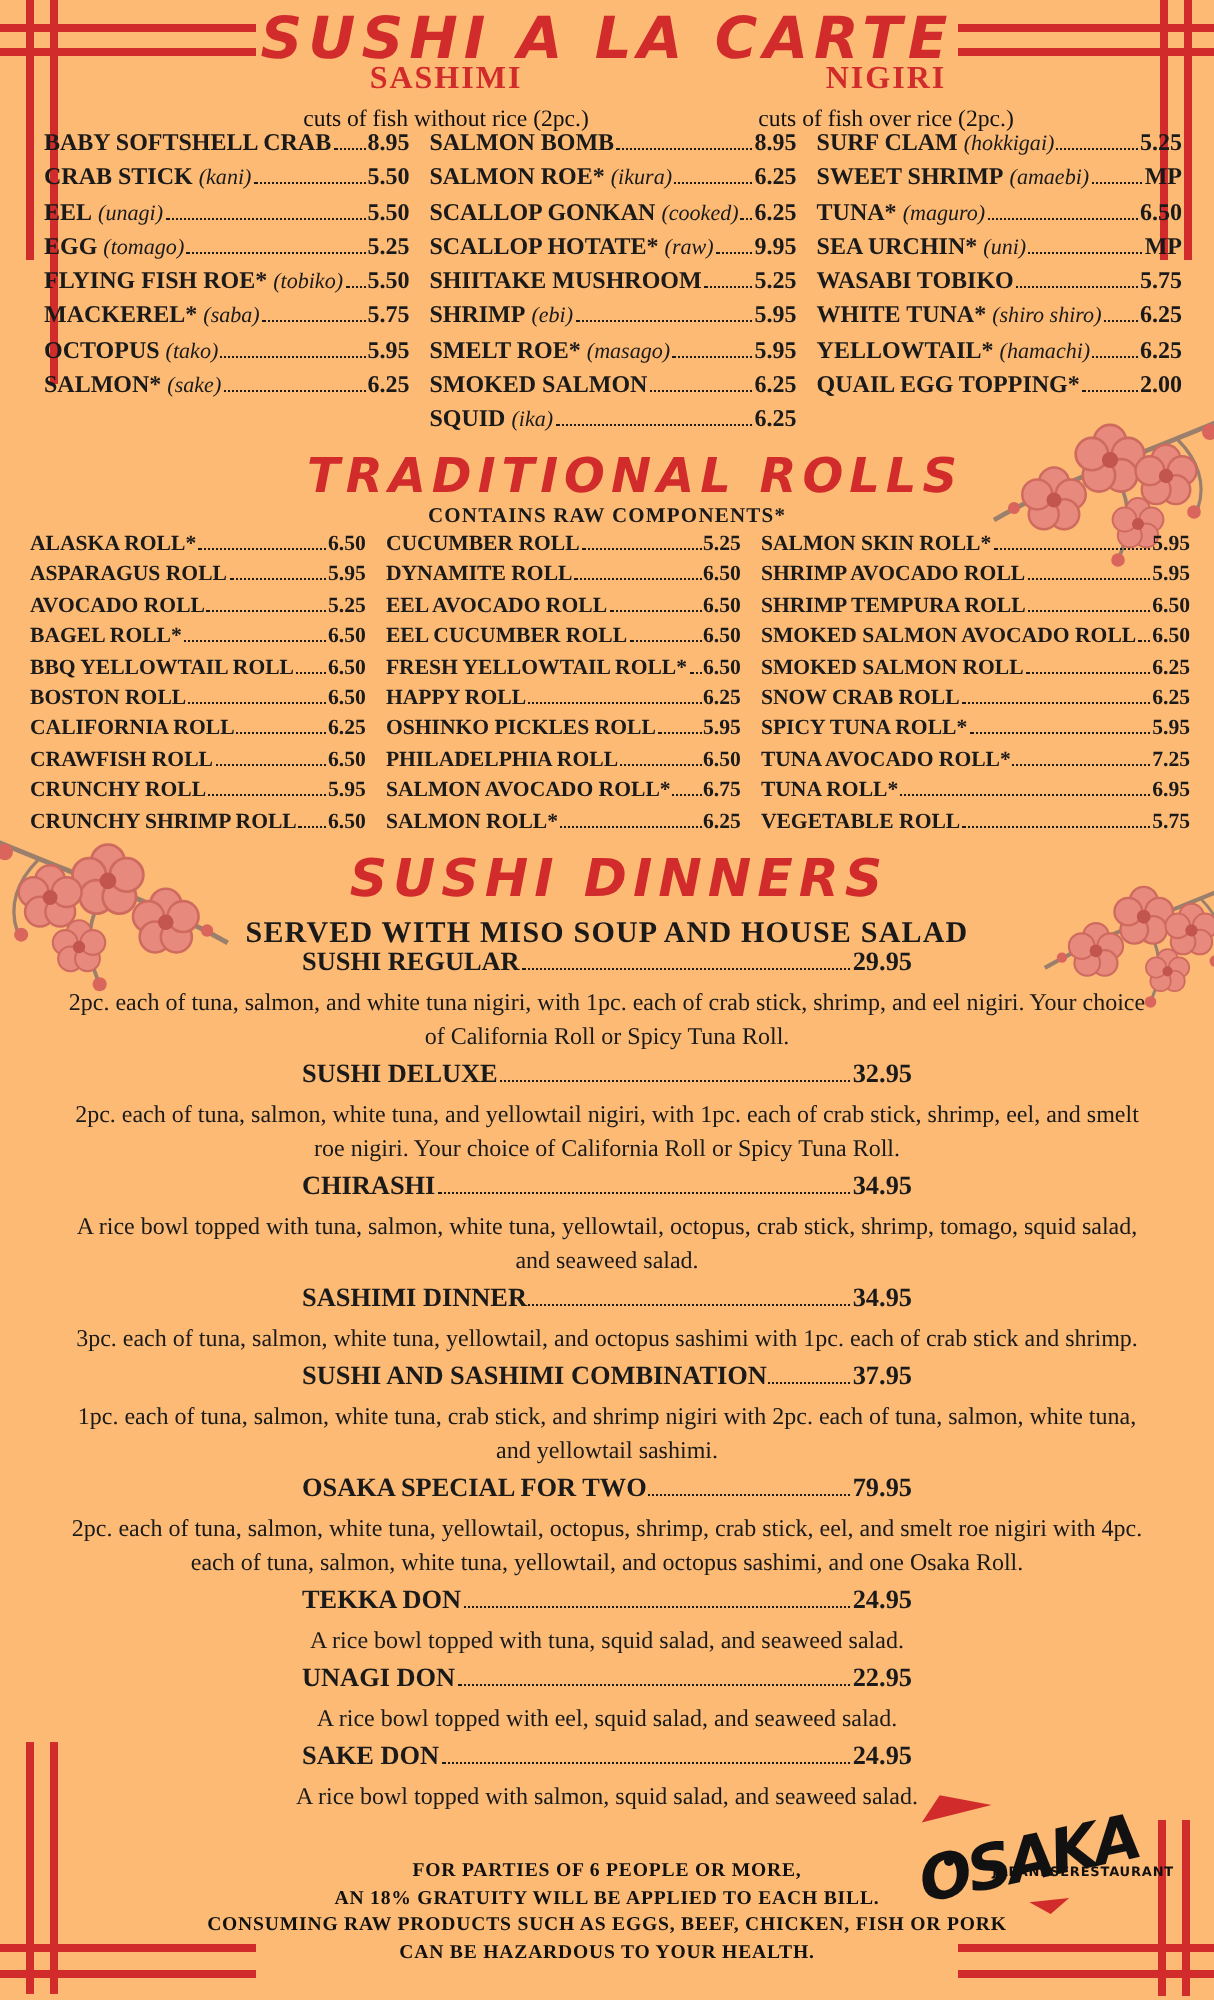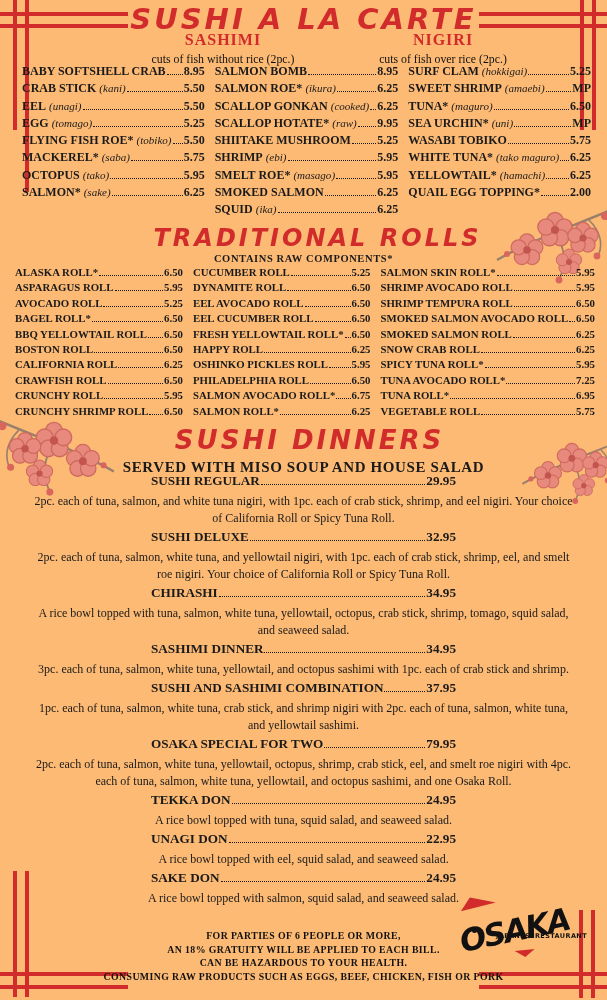--- a/index.html
+++ b/index.html
@@ -278,21 +278,21 @@
           <b class="pr">MP</b>
         </div>
 
         <div class="row">
           <span class="nm"><b>WASABI TOBIKO</b></span>
           <span class="leader"></span>
           <b class="pr">5.75</b>
         </div>
 
         <div class="row">
-          <span class="nm"><b>WHITE TUNA*</b><i class="alt">(tako maguro)</i></span>
+          <span class="nm"><b>WHITE TUNA*</b><i class="alt">(shiro shiro)</i></span>
           <span class="leader"></span>
           <b class="pr">6.25</b>
         </div>
 
         <div class="row">
           <span class="nm"><b>YELLOWTAIL*</b><i class="alt">(hamachi)</i></span>
           <span class="leader"></span>
           <b class="pr">6.25</b>
         </div>
 
@@ -582,23 +582,23 @@
         <p class="ddesc">A rice bowl topped with salmon, squid salad, and seaweed salad.</p>
       </div>
     </div>
 
   <div class="footer-lines">
 
       <div>FOR PARTIES OF 6 PEOPLE OR MORE,</div>
 
       <div>AN 18% GRATUITY WILL BE APPLIED TO EACH BILL.</div>
 
+      <div>CONSUMING RAW PRODUCTS SUCH AS EGGS, BEEF, CHICKEN, FISH OR PORK</div>
+
       <div>CAN BE HAZARDOUS TO YOUR HEALTH.</div>
-
-      <div>CONSUMING RAW PRODUCTS SUCH AS EGGS, BEEF, CHICKEN, FISH OR PORK</div>
     </div>
 
   <div class="logo">
     <div class="logo-hat"></div>
     <div class="logo-text">OSAKA</div>
     <div class="logo-eye"></div>
     <div class="logo-fin"></div>
     <div class="logo-sub">
       <span>JAPANESE</span>
       <span>RESTAURANT</span>

